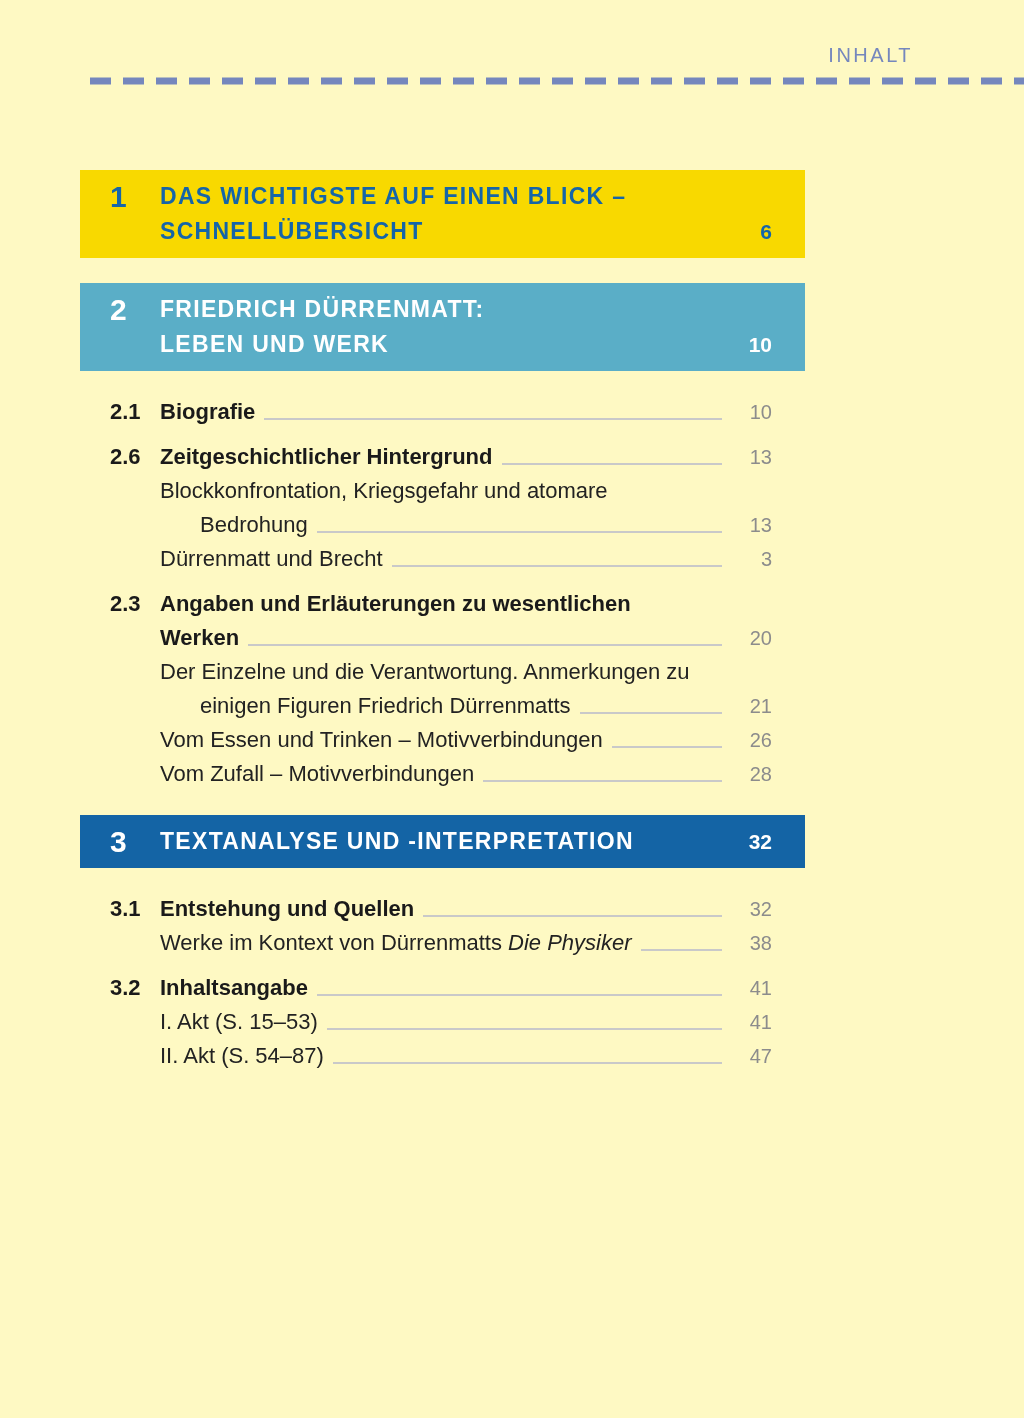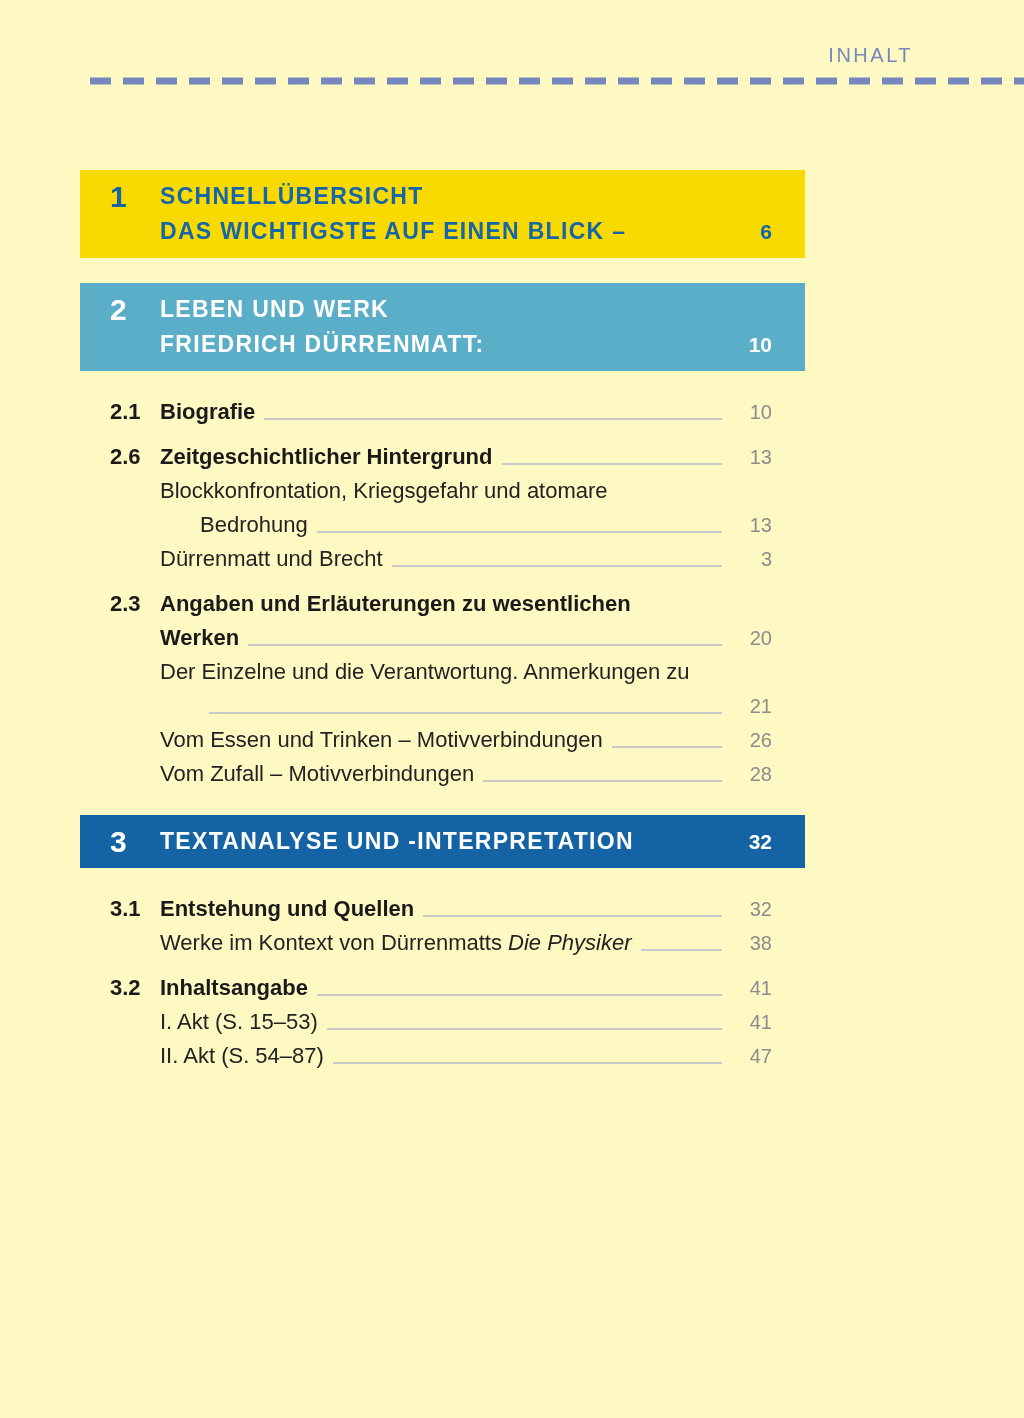--- a/index.html
+++ b/index.html
@@ -121,30 +121,30 @@
   <div class="head-rule">
     <svg width="100%" height="10">
       <line x1="0" y1="5" x2="100%" y2="5" stroke="#7587BD" stroke-width="7" stroke-dasharray="21 12"></line>
     </svg>
   </div>
 
   <div class="toc">
       <div class="section-box yellow">
         <span class="box-number">1</span>
         <div class="box-title">
+          <div class="box-title-line">DAS WICHTIGSTE AUF EINEN BLICK –</div>
           <div class="box-title-line">SCHNELLÜBERSICHT</div>
-          <div class="box-title-line">DAS WICHTIGSTE AUF EINEN BLICK –</div>
         </div>
         <span class="box-page">6</span>
       </div>
       <div class="section-box teal">
         <span class="box-number">2</span>
         <div class="box-title">
+          <div class="box-title-line">FRIEDRICH DÜRRENMATT:</div>
           <div class="box-title-line">LEBEN UND WERK</div>
-          <div class="box-title-line">FRIEDRICH DÜRRENMATT:</div>
         </div>
         <span class="box-page">10</span>
       </div>
       <div class="entries">
         <div class="row bold has-num group-start">
           <span class="enum">2.1</span>
           <span class="label">Biografie</span>
           <span class="leader"></span>
           <span class="pagenum">10</span>
         </div>
@@ -173,20 +173,21 @@
         </div>
         <div class="row bold">
           <span class="label">Werken</span>
           <span class="leader"></span>
           <span class="pagenum">20</span>
         </div>
         <div class="row">
           <span class="label">Der Einzelne und die Verantwortung. Anmerkungen zu</span>
         </div>
         <div class="row indent-2">
+          <span class="label">einigen Figuren Friedrich Dürrenmatts</span>
           <span class="leader"></span>
           <span class="pagenum">21</span>
         </div>
         <div class="row">
           <span class="label">Vom Essen und Trinken – Motivverbindungen</span>
           <span class="leader"></span>
           <span class="pagenum">26</span>
         </div>
         <div class="row">
           <span class="label">Vom Zufall – Motivverbindungen</span>

